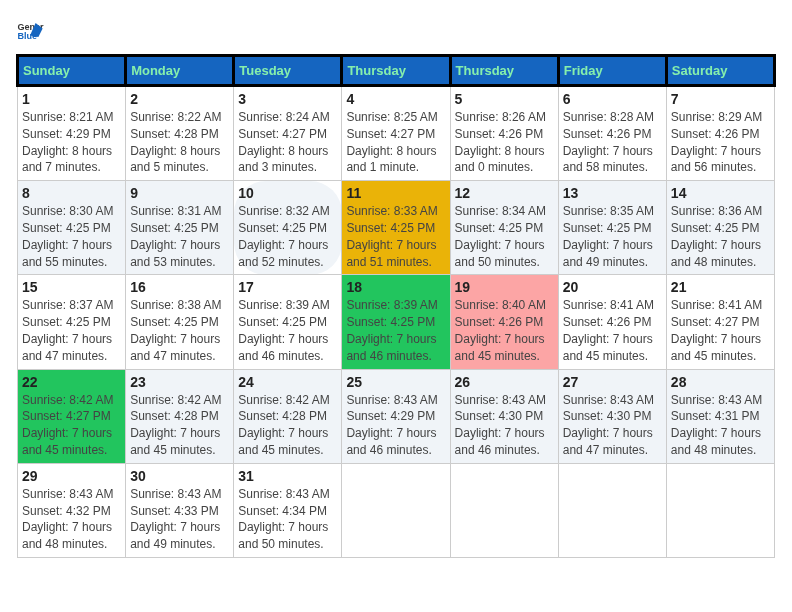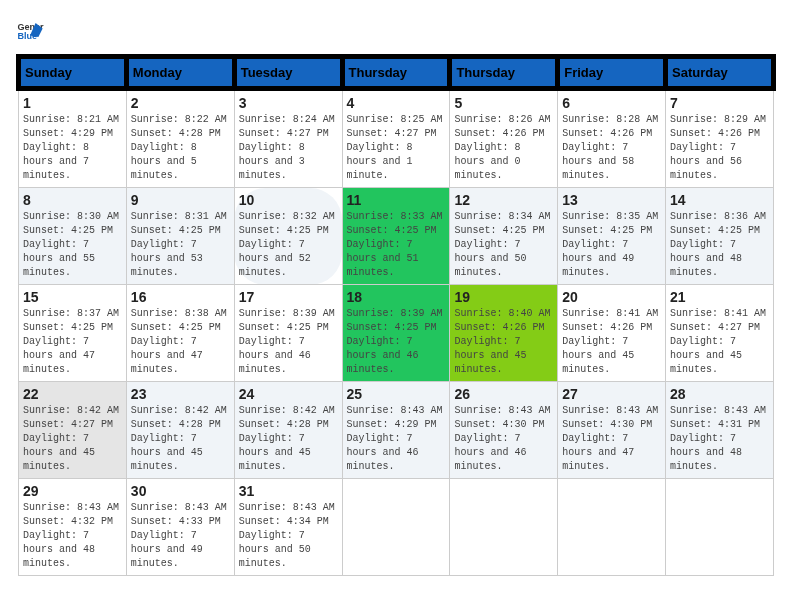--- a/index.html
+++ b/index.html
@@ -28,50 +28,49 @@
     .title-area { text-align: right; }
     .month-title { font-size: 36px; font-weight: 300; color: #333; }
     .location-title { font-size: 16px; color: #555; }
     .calendar {
       width: 100%;
       border-collapse: collapse;
       font-size: 11px;
     }
     .calendar th {
       background: #1565c0;
-      color: #000000;
+      color: #86efac;
       padding: 6px 4px;
       text-align: left;
       font-size: 13px;
       font-weight: bold;
-      border: 5px solid #000000;
+      border: 3px solid #000000;
     }
     .calendar td {
       border: 1px solid #ccc;
       vertical-align: top;
       padding: 4px;
       width: calc(100% / 7);
       min-height: 80px;
       background: #fff;
     }
     .calendar tr:nth-child(even) td {
       background: #f5f5f5;
     }
     .day-number {
       font-size: 14px;
       font-weight: bold;
       color: #222;
       display: block;
       margin-bottom: 2px;
     }
     .day-info {
-      font-size: 10px;
+      font-size: 12px;
       color: #444;
       line-height: 1.4;
-      font-family: Liberation Mono, monospace;
     }
     .empty-cell { background: #fff !important; }
   </style>
 </head>
 <body>
 
 <div class="header-area">
   <div class="logo">
     <svg class="logo-icon" viewBox="0 0 40 40" xmlns="http://www.w3.org/2000/svg">
       <text x="2" y="20" font-size="13" font-weight="bold" fill="#333">General</text>
@@ -178,21 +177,21 @@
         </div>
       </td>
         <td style="background: rgb(240, 244, 248); border-radius: 32px;">
         <span class="day-number">10</span>
         <div class="day-info">
           Sunrise: 8:32 AM<br>
           Sunset: 4:25 PM<br>
           Daylight: 7 hours and 52 minutes.
         </div>
       </td>
-        <td style="background: #22c55e; margin-top: 7px;">
+        <td style="background: #eab308; margin-top: 7px;">
         <span class="day-number">11</span>
         <div class="day-info">
           Sunrise: 8:33 AM<br>
           Sunset: 4:25 PM<br>
           Daylight: 7 hours and 51 minutes.
         </div>
       </td>
         <td style="background: rgb(240, 244, 248); margin-top: 16px;">
         <span class="day-number">12</span>
         <div class="day-info">
@@ -244,21 +243,21 @@
         </div>
       </td>
         <td style="background: #22c55e;">
         <span class="day-number">18</span>
         <div class="day-info">
           Sunrise: 8:39 AM<br>
           Sunset: 4:25 PM<br>
           Daylight: 7 hours and 46 minutes.
         </div>
       </td>
-        <td style="background: #84cc16;">
+        <td style="background: #fca5a5;">
         <span class="day-number">19</span>
         <div class="day-info">
           Sunrise: 8:40 AM<br>
           Sunset: 4:26 PM<br>
           Daylight: 7 hours and 45 minutes.
         </div>
       </td>
         <td style="background: rgb(255, 255, 255);">
         <span class="day-number">20</span>
         <div class="day-info">
@@ -270,21 +269,21 @@
         <td style="background: rgb(255, 255, 255);">
         <span class="day-number">21</span>
         <div class="day-info">
           Sunrise: 8:41 AM<br>
           Sunset: 4:27 PM<br>
           Daylight: 7 hours and 45 minutes.
         </div>
       </td>
       </tr>
       <tr>
-        <td style="background: #e5e5e5;">
+        <td style="background: #22c55e;">
         <span class="day-number">22</span>
         <div class="day-info">
           Sunrise: 8:42 AM<br>
           Sunset: 4:27 PM<br>
           Daylight: 7 hours and 45 minutes.
         </div>
       </td>
         <td style="background: rgb(240, 244, 248);">
         <span class="day-number">23</span>
         <div class="day-info">

